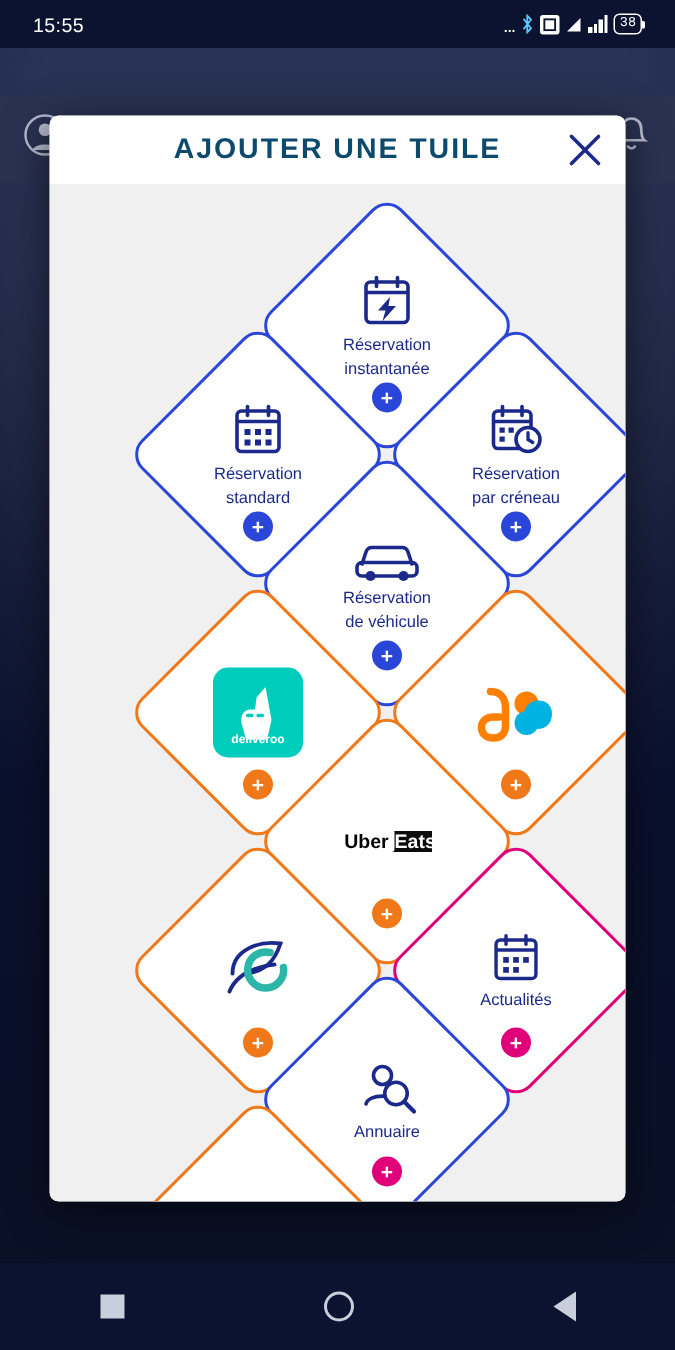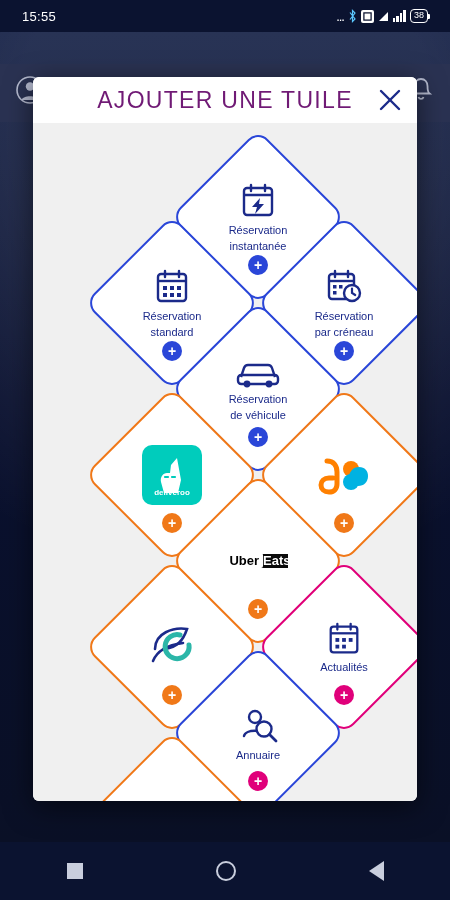--- a/index.html
+++ b/index.html
@@ -27,21 +27,21 @@
   }
   #statusbar .clock { font-size: 13px; letter-spacing: .3px; }
   #statusbar .icons { display: flex; align-items: center; gap: 4px; }
   .dots { font-size: 13px; letter-spacing: -1px; }
   .sicon { font-size: 11px; line-height: 1; }
   .sq { width: 13px; height: 13px; border-radius: 2px; background: #fff;
         color: #0b1330; font-size: 8px; display: flex; align-items: center;
         justify-content: center; font-weight: bold; }
   .batt { border: 1.4px solid #fff; border-radius: 4px; padding: 0 3px;
           font-size: 9px; height: 14px; display: flex; align-items: flex-start;
-          position: relative; }
+          position: relative; font-family: Liberation Mono, monospace; }
   .batt::after { content:""; position:absolute; right:-3px; top:4px;
           width:2px; height:5px; background:#fff; border-radius:0 1px 1px 0; }
   .bars { display: flex; align-items: flex-end; gap: 1px; height: 12px; }
   .bars i { display: block; width: 2.5px; background: #fff; }
   .bars i:nth-child(1){height:4px;} .bars i:nth-child(2){height:6px;}
   .bars i:nth-child(3){height:9px;} .bars i:nth-child(4){height:12px;}
 
   
   #app-bg {
     position: absolute; top: 32px; left: 0; width: 450px; height: 810px;
@@ -89,21 +89,21 @@
     position: absolute; top: 77px; left: 33px; width: 384px; height: 724px;
     background: #f0f0f0; border-radius: 6px;
     box-shadow: 0 6px 28px rgba(0,0,0,.55);
     overflow: hidden; z-index: 30;
   }
   #modal-header {
     height: 46px; background: #fff; display: flex; align-items: center;
     justify-content: center; position: relative;
   }
   #modal-title {
-    color: #701a75; font-size: 23px; font-weight: normal; letter-spacing: 1.3px;
+    color: #0c4a6e; font-size: 19px; font-weight: bold; letter-spacing: 1.3px;
   }
   #close-btn {
     position: absolute; right: 14px; top: 50%; transform: translateY(-50%);
     width: 26px; height: 26px; cursor: pointer;
   }
   #tiles-area {
     position: relative; height: 678px; overflow: hidden; background: #f0f0f0;
   }
 
   

